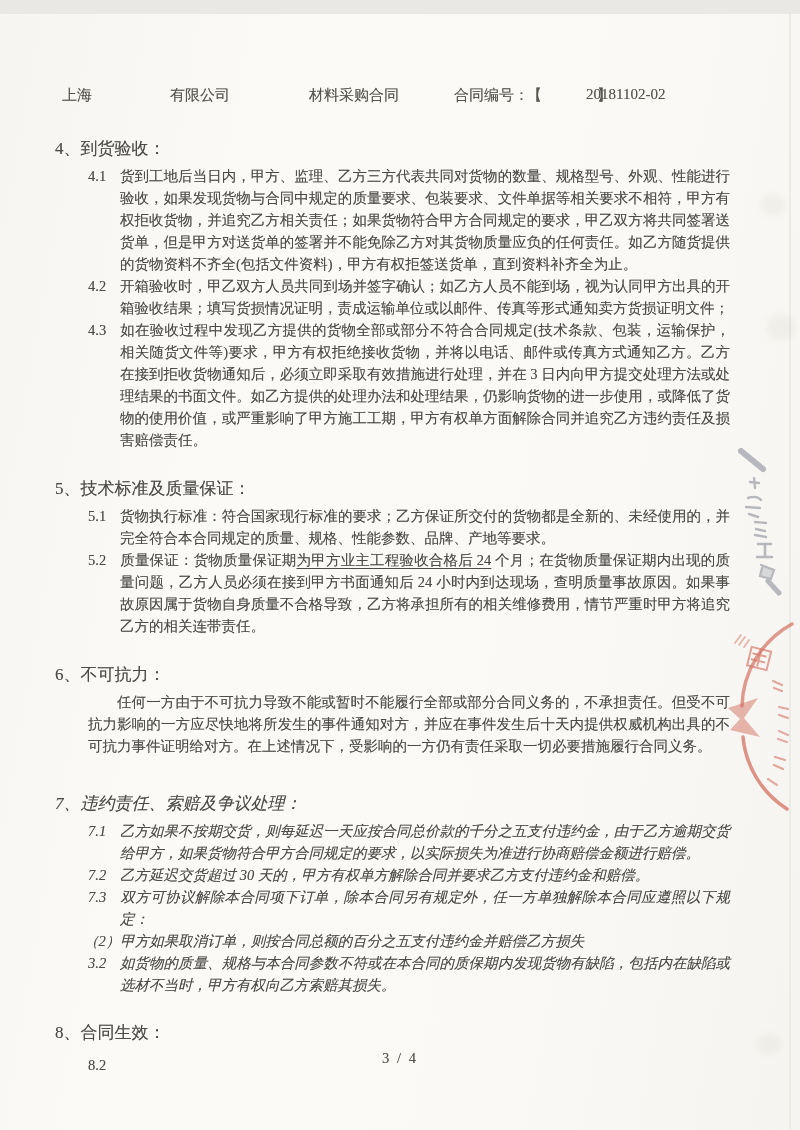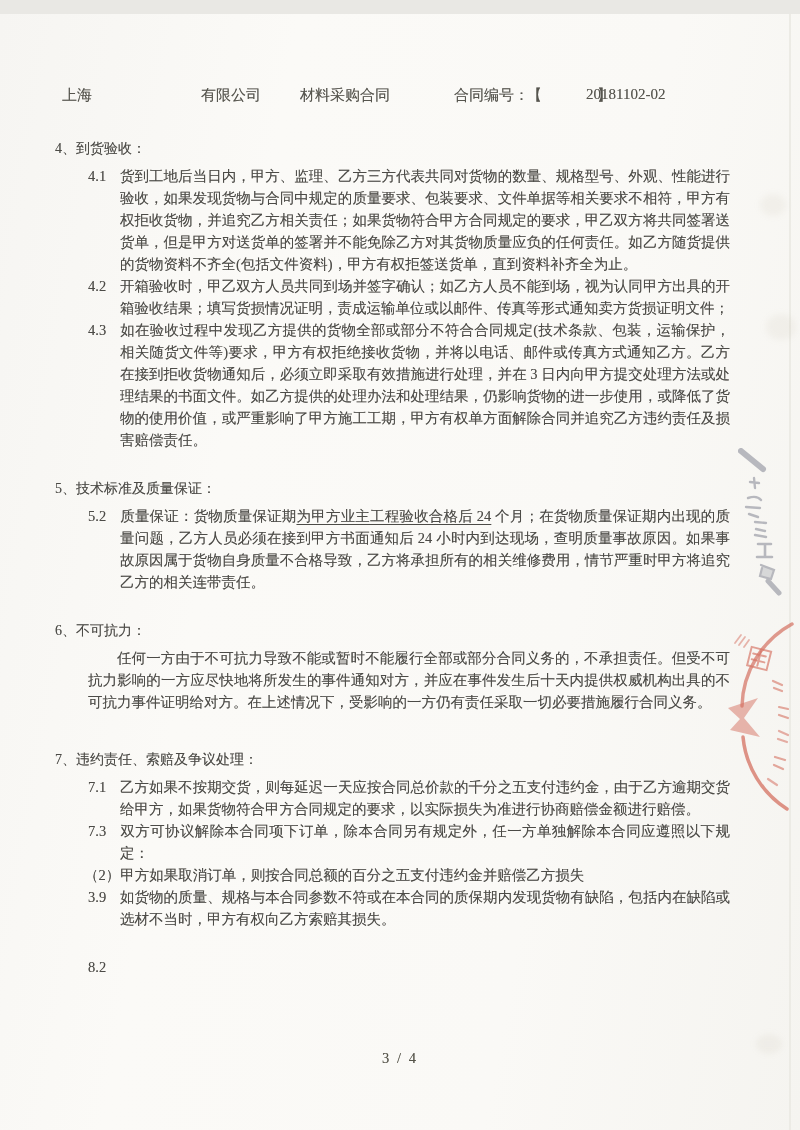--- a/index.html
+++ b/index.html
@@ -23,23 +23,23 @@
     background:#ecebe5;
   }
   .smudge{position:absolute;border-radius:50%;background:rgba(150,140,120,.07);filter:blur(3px);}
 
   header.doc-header{position:relative;height:22px;margin-top:72px;font-size:15px;color:#56554e;}
   .h-abs{position:absolute;top:0;white-space:nowrap;}
 
   main.doc-body{margin:30px 70px 0 40px;width:690px;font-size:14.5px;line-height:22px;}
   .section{margin-top:27px;}
   .section.first{margin-top:0;}
-  .section.s7{margin-top:36px;}
+  .section.s7{margin-top:36px;font-style:italic;}
   .section.s8{margin-top:26px;}
-  .sec-h{font-size:14px;font-weight:normal;margin:0 0 5px 15px;}
+  .sec-h{font-size:17px;font-weight:normal;margin:0 0 5px 15px;}
   .section.s8 .sec-h{margin-bottom:10px;}
   .clause{margin:0 0 0 48px;padding-left:32px;text-indent:-32px;text-align:justify;}
   .clause .num{display:inline-block;width:32px;text-indent:0;}
   .paren{margin:0 0 0 44px;text-align:justify;}
   .para6{margin:0 0 0 48px;text-indent:2em;text-align:justify;}
   .u{text-decoration:underline;text-underline-offset:3px;}
 
   footer.doc-footer{position:absolute;left:0;top:1036px;width:100%;text-align:center;
     font-size:14.5px;letter-spacing:2px;color:#555449;}
 
@@ -50,56 +50,59 @@
 <body>
 
 <div class="page">
   <div class="scan-edge"></div>
   <div class="smudge" style="left:760px;top:180px;width:26px;height:22px;"></div>
   <div class="smudge" style="left:766px;top:300px;width:30px;height:26px;"></div>
   <div class="smudge" style="left:756px;top:1020px;width:26px;height:20px;"></div>
 
   <header class="doc-header">
     <span class="h-abs" style="left:62px">上海</span>
-    <span class="h-abs" style="left:201px">有限公司</span>
-    <span class="h-abs" style="left:300px">材料采购合同</span>
+    <span class="h-abs" style="left:170px">有限公司</span>
+    <span class="h-abs" style="left:309px">材料采购合同</span>
     <span class="h-abs" style="left:454px">合同编号：</span>
     <span class="h-abs" style="left:527px">【</span>
     <span class="h-abs" style="left:597px">】</span>
     <span class="h-abs" style="left:586px">20181102-02</span>
   </header>
 
   <main class="doc-body">
 
     <section class="section first">
       <h2 class="sec-h">4、到货验收：</h2>
       <p class="clause"><span class="num">4.1</span><span>货到工地后当日内，甲方、监理、乙方三方代表共同对货物的数量、规格型号、外观、性能进行验收，如果发现货物与合同中规定的质量要求、包装要求、文件单据等相关要求不相符，甲方有权拒收货物，并追究乙方相关责任；如果货物符合甲方合同规定的要求，甲乙双方将共同签署送货单，但是甲方对送货单的签署并不能免除乙方对其货物质量应负的任何责任。如乙方随货提供的货物资料不齐全(包括文件资料)，甲方有权拒签送货单，直到资料补齐全为止。</span></p>
       <p class="clause"><span class="num">4.2</span><span>开箱验收时，甲乙双方人员共同到场并签字确认；如乙方人员不能到场，视为认同甲方出具的开箱验收结果；填写货损情况证明，责成运输单位或以邮件、传真等形式通知卖方货损证明文件；</span></p>
       <p class="clause"><span class="num">4.3</span><span>如在验收过程中发现乙方提供的货物全部或部分不符合合同规定(技术条款、包装，运输保护，相关随货文件等)要求，甲方有权拒绝接收货物，并将以电话、邮件或传真方式通知乙方。乙方在接到拒收货物通知后，必须立即采取有效措施进行处理，并在 3 日内向甲方提交处理方法或处理结果的书面文件。如乙方提供的处理办法和处理结果，仍影响货物的进一步使用，或降低了货物的使用价值，或严重影响了甲方施工工期，甲方有权单方面解除合同并追究乙方违约责任及损害赔偿责任。</span></p>
     </section>
 
     <section class="section">
       <h2 class="sec-h">5、技术标准及质量保证：</h2>
+      <p class="clause"><span class="num">5.1</span><span>货物执行标准：符合国家现行标准的要求；乙方保证所交付的货物都是全新的、未经使用的，并完全符合本合同规定的质量、规格、性能参数、品牌、产地等要求。</span></p>
       <p class="clause"><span class="num">5.2</span><span>质量保证：货物质量保证期</span><span class="u">为甲方业主工程验收合格后 24</span><span> 个月；在货物质量保证期内出现的质量问题，乙方人员必须在接到甲方书面通知后 24 小时内到达现场，查明质量事故原因。如果事故原因属于货物自身质量不合格导致，乙方将承担所有的相关维修费用，情节严重时甲方将追究乙方的相关连带责任。</span></p>
     </section>
 
     <section class="section">
       <h2 class="sec-h">6、不可抗力：</h2>
       <p class="para6">任何一方由于不可抗力导致不能或暂时不能履行全部或部分合同义务的，不承担责任。但受不可抗力影响的一方应尽快地将所发生的事件通知对方，并应在事件发生后十天内提供权威机构出具的不可抗力事件证明给对方。在上述情况下，受影响的一方仍有责任采取一切必要措施履行合同义务。</p>
     </section>
 
     <section class="section s7">
       <h2 class="sec-h">7、违约责任、索赔及争议处理：</h2>
       <p class="clause"><span class="num">7.1</span><span>乙方如果不按期交货，则每延迟一天应按合同总价款的千分之五支付违约金，由于乙方逾期交货给甲方，如果货物符合甲方合同规定的要求，以实际损失为准进行协商赔偿金额进行赔偿。</span></p>
+      <p class="clause"><span class="num">7.2</span><span>乙方延迟交货超过 30 天的，甲方有权单方解除合同并要求乙方支付违约金和赔偿。</span></p>
       <p class="clause"><span class="num">7.3</span><span>双方可协议解除本合同项下订单，除本合同另有规定外，任一方单独解除本合同应遵照以下规定：</span></p>
       <p class="paren">（2）甲方如果取消订单，则按合同总额的百分之五支付违约金并赔偿乙方损失</p>
-      <p class="clause"><span class="num">3.9</span><span>如货物的质量、规格与本合同参数不符或在本合同的质保期内发现货物有缺陷，包括内在缺陷或选材不当时，甲方有权向乙方索赔其损失。</span></p>
+      <p class="clause"><span class="num">3.2</span><span>如货物的质量、规格与本合同参数不符或在本合同的质保期内发现货物有缺陷，包括内在缺陷或选材不当时，甲方有权向乙方索赔其损失。</span></p>
     </section>
 
     <section class="section s8">
+      <h2 class="sec-h">8、合同生效：</h2>
       <p class="clause"><span class="num">8.2</span></p>
     </section>
 
   </main>
 
   <footer class="doc-footer">3 / 4</footer>
 
   <svg class="stamp-grey" viewBox="0 0 70 155" aria-hidden="true">
     <g stroke="var(--stamp-grey)" fill="none" stroke-linecap="round">
       <path d="M13 9 L35 27" stroke-width="6"></path>

